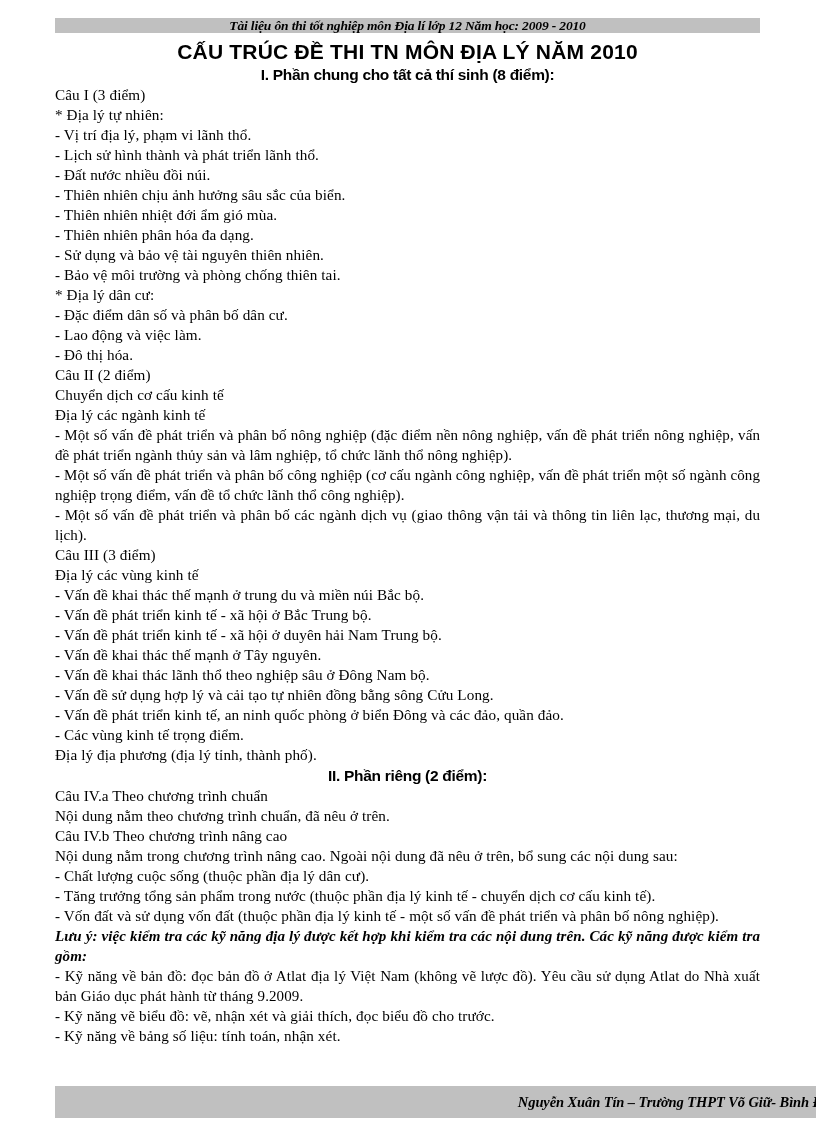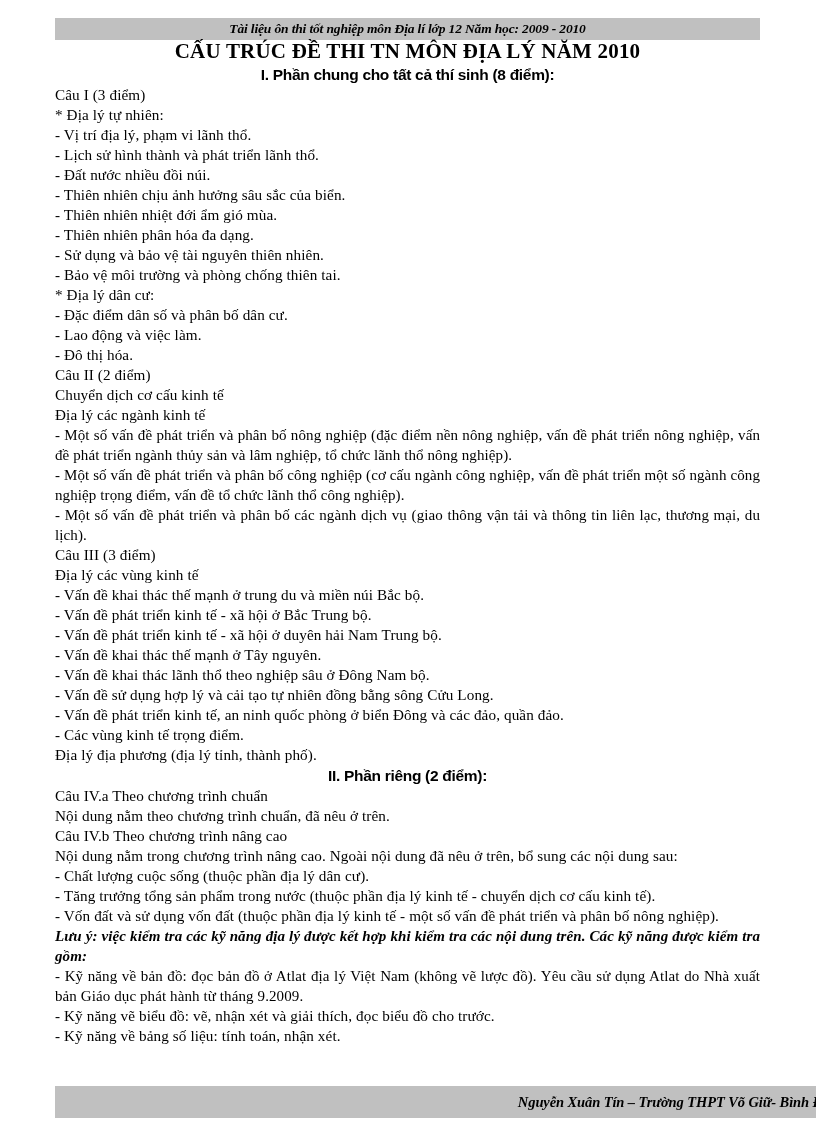--- a/index.html
+++ b/index.html
@@ -23,21 +23,21 @@
     width: 816px;
     height: 1123px;
   }
 
   
   .header-band {
     position: absolute;
     left: 55px;
     top: 18px;
     width: 705px;
-    height: 22px;
+    height: 15px;
     background: #c0c0c0;
     display: flex;
     align-items: center;
     justify-content: center;
   }
   .header-band-text {
     font-family: "Liberation Serif", serif;
     font-style: italic;
     font-weight: bold;
     font-size: 13.5px;
@@ -48,21 +48,21 @@
 
   
   .content {
     position: absolute;
     left: 55px;
     top: 39px;
     width: 705px;
   }
 
   .doc-title {
-    font-family: Liberation Serif, serif;
+    font-family: Liberation Sans, sans-serif;
     font-weight: bold;
     font-size: 21px;
     line-height: 25px;
     text-align: center;
     letter-spacing: 0.2px;
     white-space: nowrap;
   }
 
   .sec-head {
     font-family: "Liberation Sans", sans-serif;

